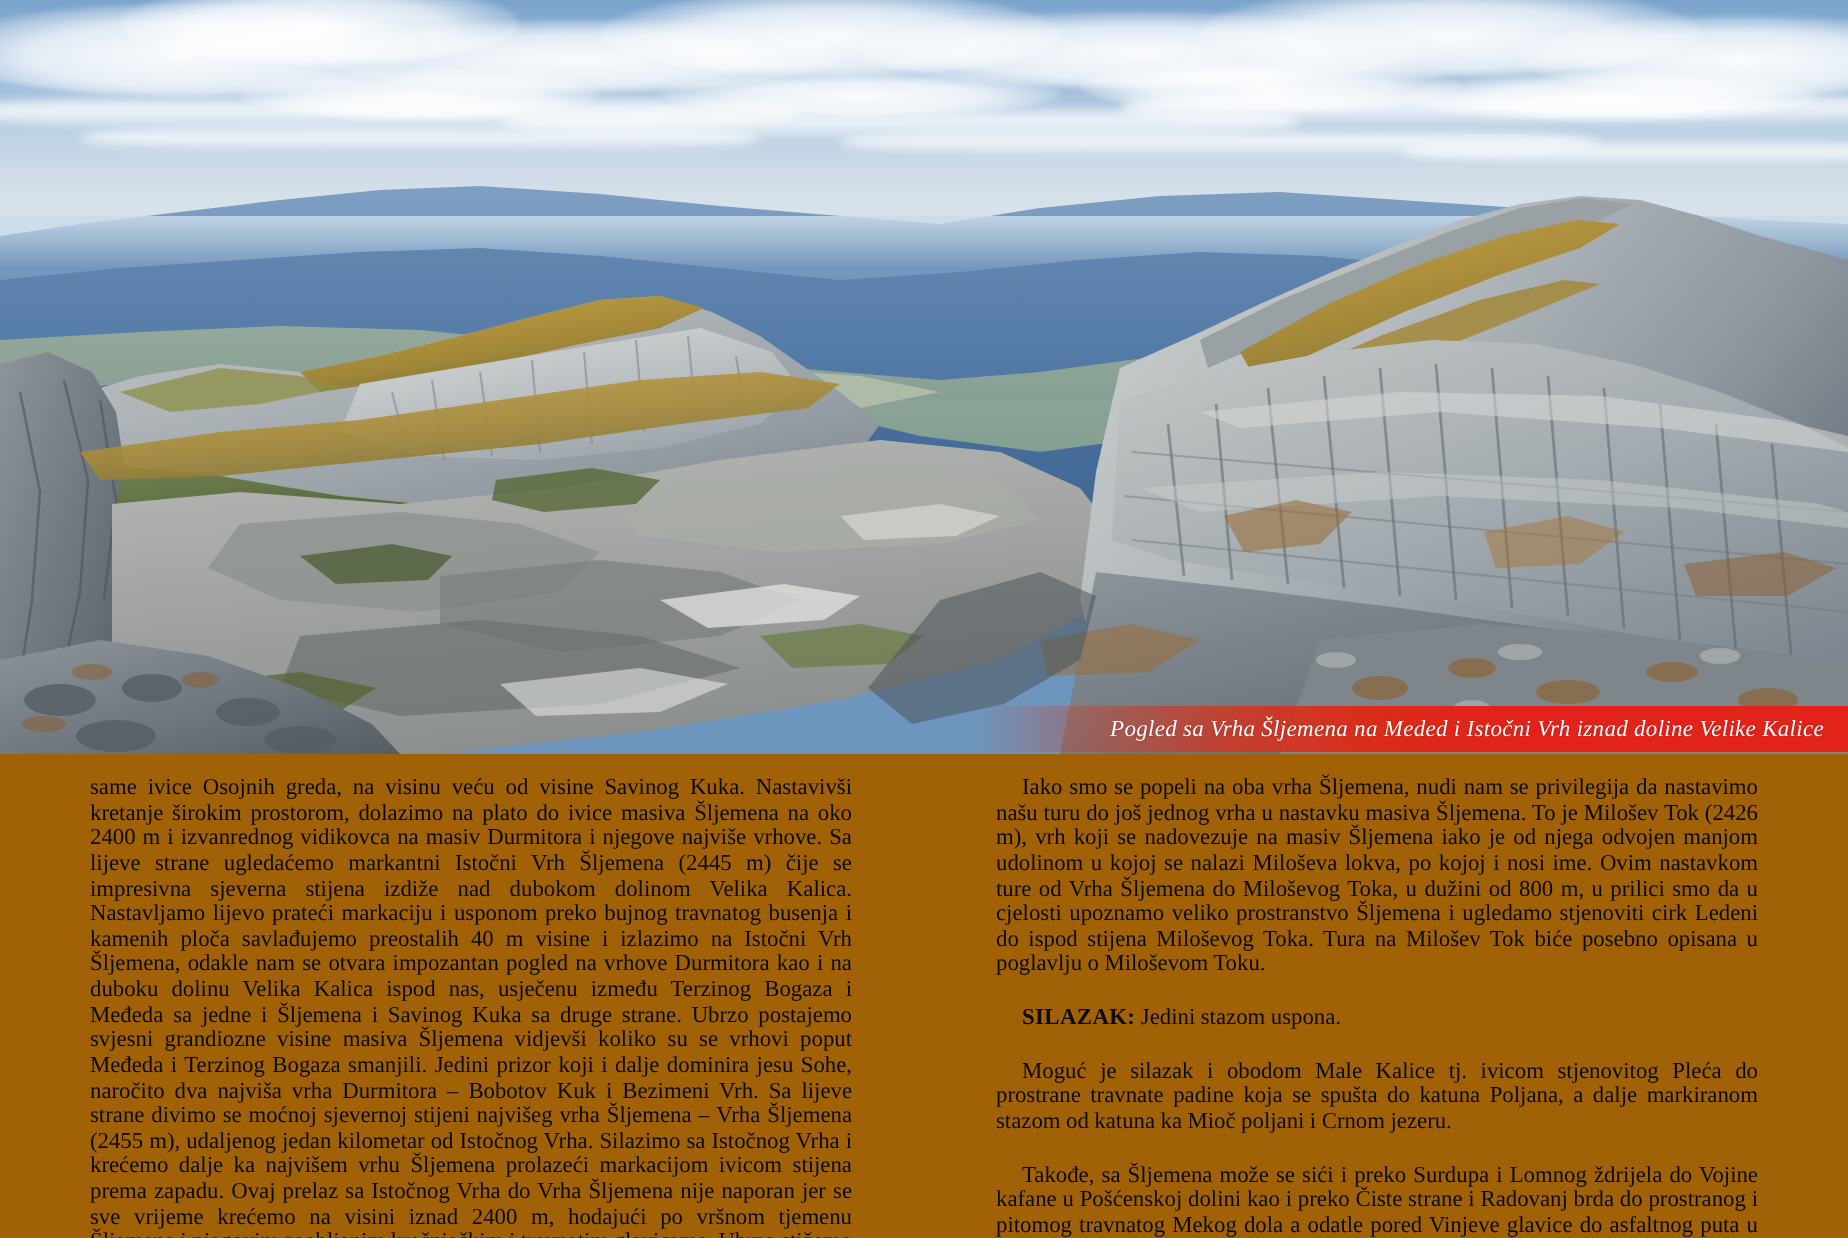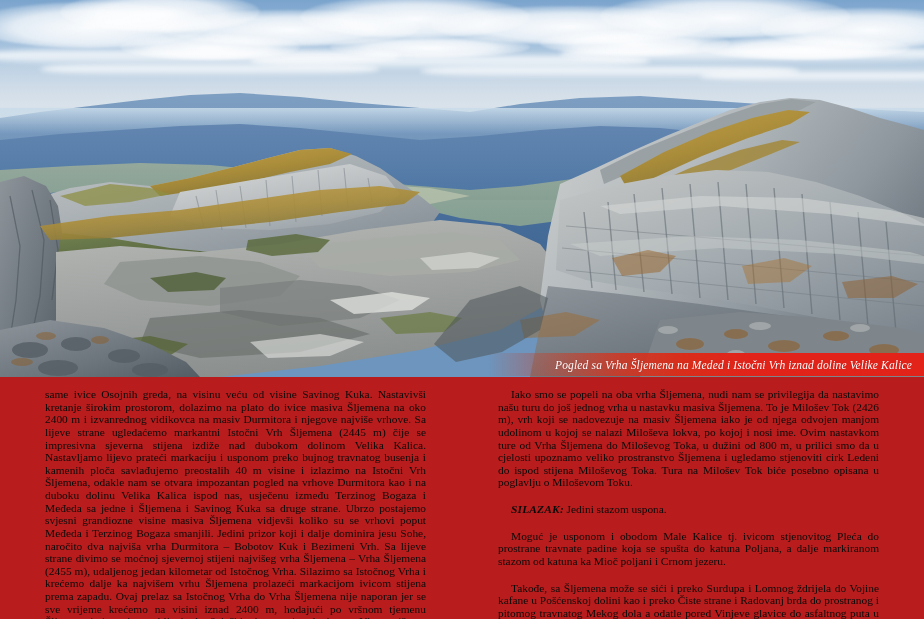--- a/index.html
+++ b/index.html
@@ -11,21 +11,21 @@
     width: 924px;
     height: 619px;
     overflow: hidden;
     font-family: "Liberation Serif", "DejaVu Serif", serif;
     position: relative;
   }
   .page {
     position: relative;
     width: 924px;
     height: 619px;
-    background: #b91c1c;
+    background: #a16207;
     overflow: hidden;
   }
 
   
   .photo {
     position: absolute;
     left: 0;
     top: 0;
     width: 924px;
     height: 377px;
@@ -118,21 +118,21 @@
     font-size: 11.4px;
     line-height: 12.62px;
     text-align: justify;
     text-justify: inter-word;
     color: #0b0b0b;
     hyphens: none;
     word-spacing: -0.1px;
   }
   .col p.indent { text-indent: 13px; }
   .col p + p { margin-top: 14px; }
-  .lead { font-weight: bold; letter-spacing: 0.2px; font-style: italic; }
+  .lead { font-weight: bold; letter-spacing: 0.2px; }
 </style>
 </head>
 <body>
 
 <div class="page">
 
   <div class="photo">
 
     <div class="sky"></div>
 
@@ -370,19 +370,19 @@
 
   <div class="body-text">
 
     <div class="col left">
       <p>same ivice Osojnih greda, na visinu veću od visine Savinog Kuka. Nastavivši kretanje širokim prostorom, dolazimo na plato do ivice masiva Šljemena na oko 2400 m i izvanrednog vidikovca na masiv Durmitora i njegove najviše vrhove. Sa lijeve strane ugledaćemo markantni Istočni Vrh Šljemena (2445 m) čije se impresivna sjeverna stijena izdiže nad dubokom dolinom Velika Kalica. Nastavljamo lijevo prateći markaciju i usponom preko bujnog travnatog busenja i kamenih ploča savlađujemo preostalih 40 m visine i izlazimo na Istočni Vrh Šljemena, odakle nam se otvara impozantan pogled na vrhove Durmitora kao i na duboku dolinu Velika Kalica ispod nas, usječenu između Terzinog Bogaza i Međeda sa jedne i Šljemena i Savinog Kuka sa druge strane. Ubrzo postajemo svjesni grandiozne visine masiva Šljemena vidjevši koliko su se vrhovi poput Međeda i Terzinog Bogaza smanjili. Jedini prizor koji i dalje dominira jesu Sohe, naročito dva najviša vrha Durmitora – Bobotov Kuk i Bezimeni Vrh. Sa lijeve strane divimo se moćnoj sjevernoj stijeni najvišeg vrha Šljemena – Vrha Šljemena (2455 m), udaljenog jedan kilometar od Istočnog Vrha. Silazimo sa Istočnog Vrha i krećemo dalje ka najvišem vrhu Šljemena prolazeći markacijom ivicom stijena prema zapadu. Ovaj prelaz sa Istočnog Vrha do Vrha Šljemena nije naporan jer se sve vrijeme krećemo na visini iznad 2400 m, hodajući po vršnom tjemenu Šljemena i njegovim zaobljenim krečnjačkim i travnatim glavicama. Ubrzo stižemo i na Vrh Šljemena, odakle imamo vizuru Durmitora iz malo drugačijeg</p>
     </div>
 
     <div class="col right">
       <p class="indent">Iako smo se popeli na oba vrha Šljemena, nudi nam se privilegija da nastavimo našu turu do još jednog vrha u nastavku masiva Šljemena. To je Milošev Tok (2426 m), vrh koji se nadovezuje na masiv Šljemena iako je od njega odvojen manjom udolinom u kojoj se nalazi Miloševa lokva, po kojoj i nosi ime. Ovim nastavkom ture od Vrha Šljemena do Miloševog Toka, u dužini od 800 m, u prilici smo da u cjelosti upoznamo veliko prostranstvo Šljemena i ugledamo stjenoviti cirk Ledeni do ispod stijena Miloševog Toka. Tura na Milošev Tok biće posebno opisana u poglavlju o Miloševom Toku.</p>
       <p class="indent"><span class="lead">SILAZAK:</span><span> Jedini stazom uspona.</span></p>
-      <p class="indent">Moguć je usponom i obodom Male Kalice tj. ivicom stjenovitog Pleća do prostrane travnate padine koja se spušta do katuna Poljana, a dalje markiranom stazom od katuna ka Mioč poljani i Crnom jezeru.</p>
+      <p class="indent">Moguć je silazak i obodom Male Kalice tj. ivicom stjenovitog Pleća do prostrane travnate padine koja se spušta do katuna Poljana, a dalje markiranom stazom od katuna ka Mioč poljani i Crnom jezeru.</p>
       <p class="indent">Takođe, sa Šljemena može se sići i preko Surdupa i Lomnog ždrijela do Vojine kafane u Pošćenskoj dolini kao i preko Čiste strane i Radovanj brda do prostranog i pitomog travnatog Mekog dola a odatle pored Vinjeve glavice do asfaltnog puta u Pošćenskoj dolini.</p>
     </div>
 
   </div>
 
 </div>
 
 </body></html>

